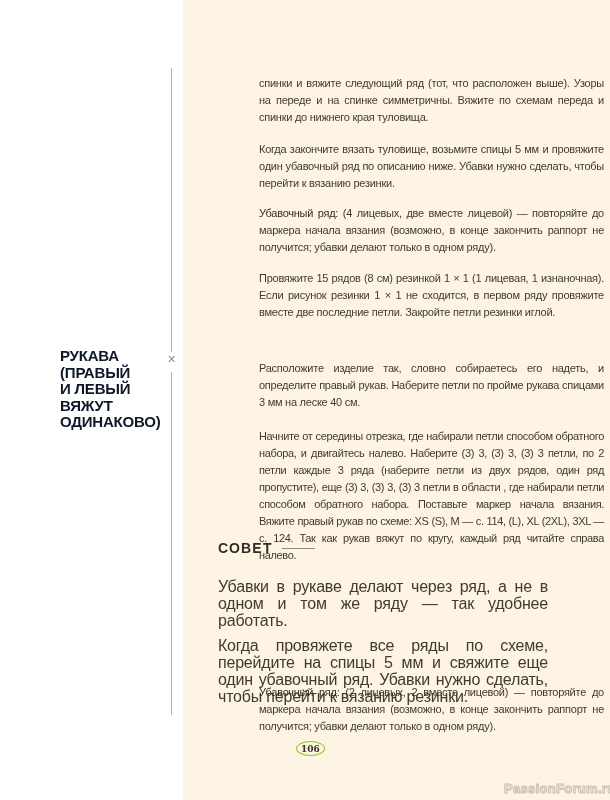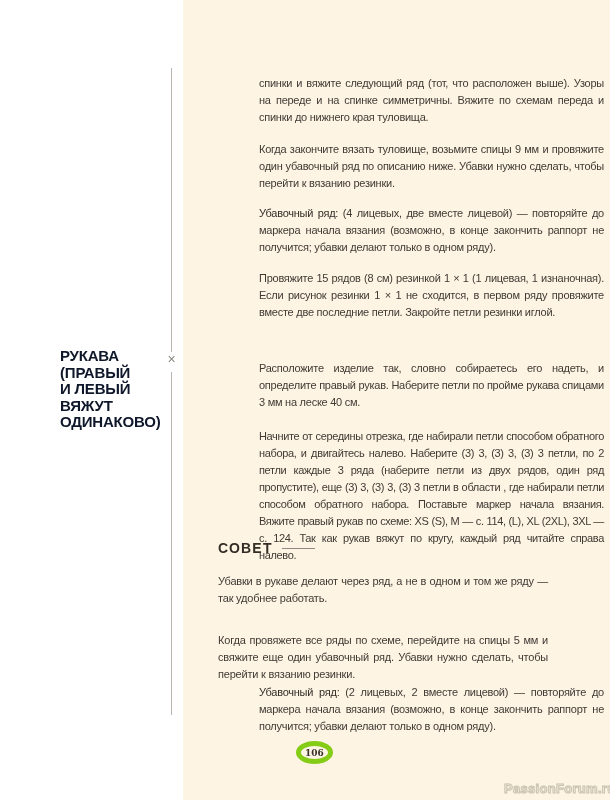--- a/index.html
+++ b/index.html
@@ -43,26 +43,26 @@
     position:absolute;left:15px;top:541px;width:330px;height:14px;
     font-weight:bold;font-size:14px;line-height:14px;
     letter-spacing:1.2px;color:#332d26;white-space:nowrap;
   }
   .tip-head-rule{
     display:inline-block;width:33px;height:1px;background:#8f8b84;
     vertical-align:middle;margin-left:9px;margin-bottom:2px;
   }
   .tip-para{
     position:absolute;left:15px;width:330px;text-align:justify;
-    font-size:11px;line-height:17px;letter-spacing:-0.2px;
+    font-size:16px;line-height:17px;letter-spacing:-0.2px;
   }
   .tp0{top:562px;} .tp1{top:621px;}
   .page-number-badge{
     position:absolute;left:296px;top:741px;width:27px;height:13px;
-    border:5px solid #84cc16;border-radius:50%;
+    border:1px solid #84cc16;border-radius:50%;
     display:flex;align-items:center;justify-content:center;
     font-family:"DejaVu Serif",serif;font-size:9px;font-weight:bold;
     color:#39332c;background:transparent;
   }
   .watermark{
     position:absolute;left:504px;top:781px;
     font-size:13px;font-weight:bold;letter-spacing:0.3px;
     color:#f3ecdc;-webkit-text-stroke:1px #ccc4b2;
     text-shadow:0 0 1px #ccc4b2;
     white-space:nowrap;
@@ -78,21 +78,21 @@
 <div class="x-marker">×</div>
 
 <div class="sidebar-heading">РУКАВА (ПРАВЫЙ
 И ЛЕВЫЙ ВЯЖУТ
 ОДИНАКОВО)</div>
 
 <div class="text-col">
 
   <p class="para p0">спинки и вяжите следующий ряд (тот, что расположен выше). Узоры на переде и на спинке симметричны. Вяжите по схемам переда и спинки до нижнего края туловища.</p>
 
-  <p class="para p1">Когда закончите вязать туловище, возьмите спицы 9 мм и провяжите один убавочный ряд по описанию ниже. Убавки нужно сделать, чтобы перейти к вязанию резинки.</p>
+  <p class="para p1">Когда закончите вязать туловище, возьмите спицы 5 мм и провяжите один убавочный ряд по описанию ниже. Убавки нужно сделать, чтобы перейти к вязанию резинки.</p>
 
   <p class="para p2"><span class="lead">Убавочный ряд:</span><span> (4 лицевых, две вместе лицевой) — повторяйте до маркера начала вязания (возможно, в конце закончить раппорт не получится; убавки делают только в одном ряду).</span></p>
 
   <p class="para p3">Провяжите 15 рядов (8 см) резинкой 1 × 1 (1 лицевая, 1 изнаночная). Если рисунок резинки 1 × 1 не сходится, в первом ряду провяжите вместе две последние петли. Закройте петли резинки иглой.</p>
 
   <p class="para p4">Расположите изделие так, словно собираетесь его надеть, и определите правый рукав. Наберите петли по пройме рукава спицами 3 мм на леске 40 см.</p>
 
   <p class="para p5">Начните от середины отрезка, где набирали петли способом обратного набора, и двигайтесь налево. Наберите (3) 3, (3) 3, (3) 3 петли, по 2 петли каждые 3 ряда (наберите петли из двух рядов, один ряд пропустите), еще (3) 3, (3) 3, (3) 3 петли в области , где набирали петли способом обратного набора. Поставьте маркер начала вязания. Вяжите правый рукав по схеме: XS (S), М — с. 114, (L), XL (2XL), 3XL — с. 124. Так как рукав вяжут по кругу, каждый ряд читайте справа налево.</p>
 
   <div class="tip-head"><span>СОВЕТ</span><span class="tip-head-rule"></span></div>

